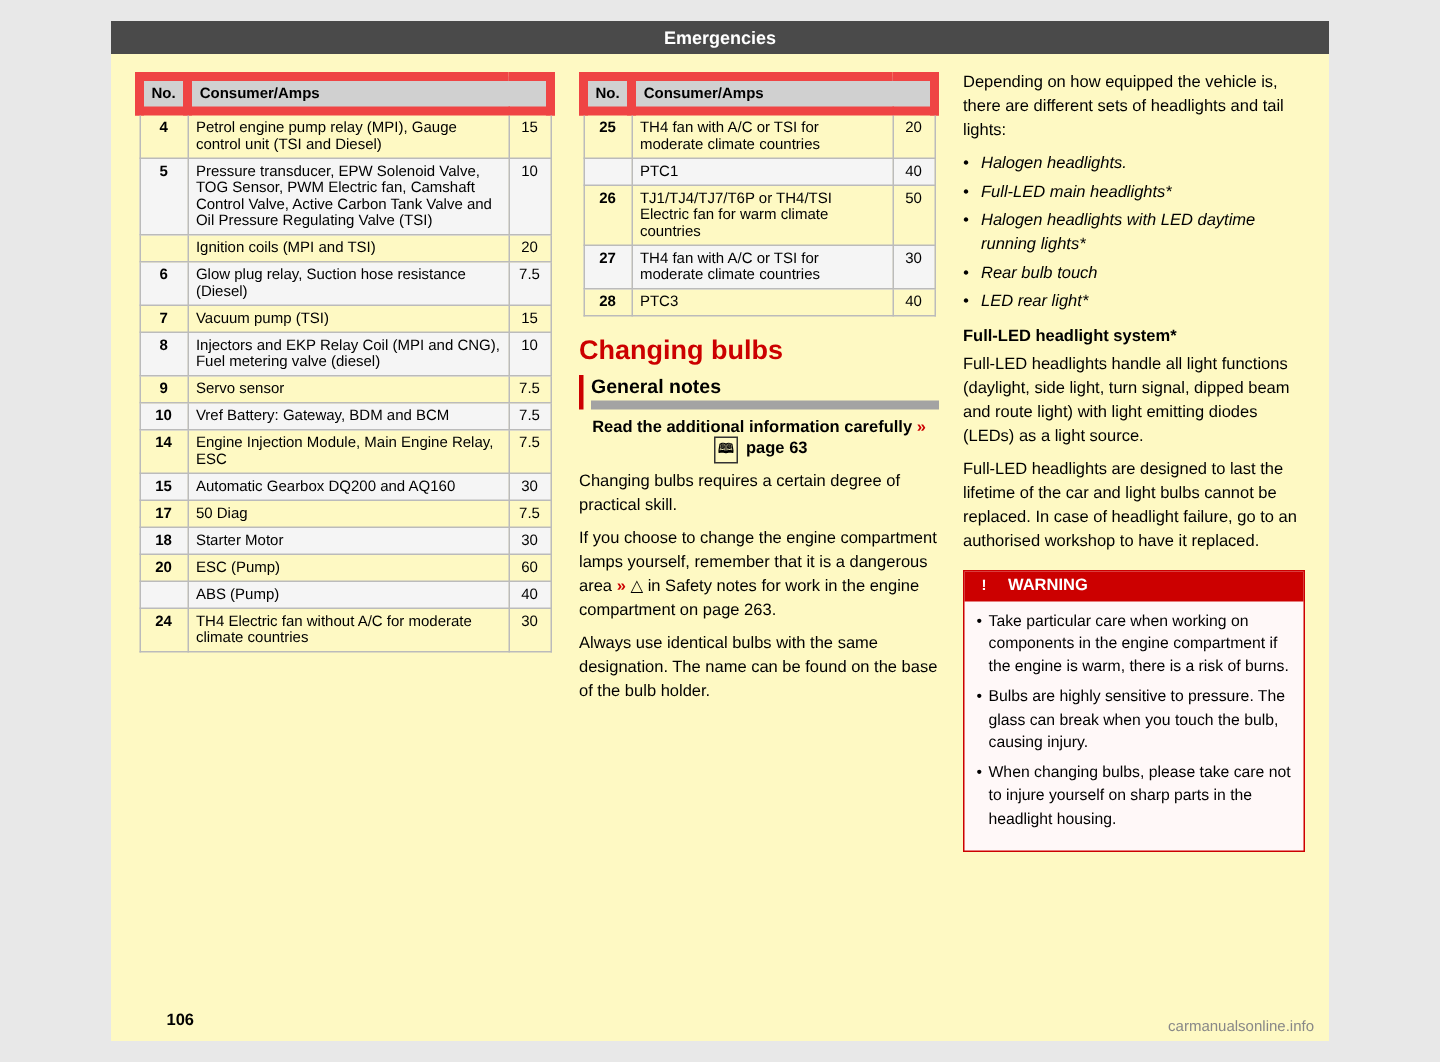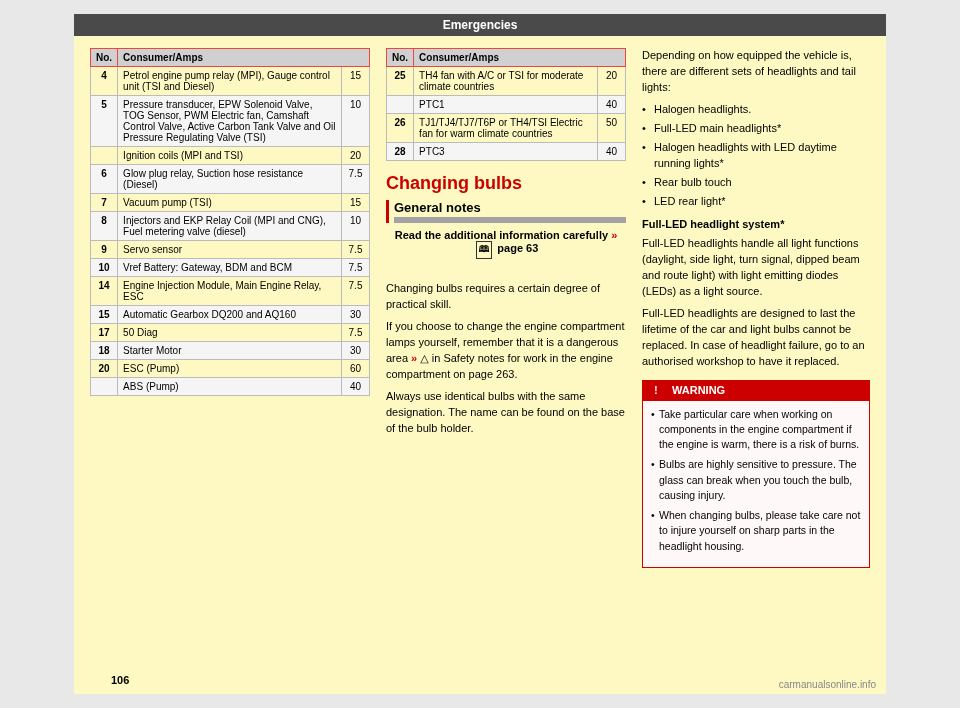--- a/index.html
+++ b/index.html
@@ -45,21 +45,21 @@
       font-size: 11px;
       line-height: 1.45;
     }
     table {
       width: 100%;
       border-collapse: collapse;
       font-size: 10px;
     }
     table th {
       background: #d0d0d0;
-      border: 1px solid #ef4444;
+      border: 6px solid #ef4444;
       padding: 3px 5px;
       text-align: left;
       font-weight: bold;
     }
     table td {
       border: 1px solid #bbb;
       padding: 3px 5px;
       vertical-align: top;
     }
     table tr:nth-child(even) td {
@@ -132,20 +132,21 @@
       position: relative;
     }
     .warning-item::before {
       content: "•";
       position: absolute;
       left: 0;
     }
     .bullet-list {
       list-style: none;
       margin: 6px 0;
+      font-style: italic;
     }
     .bullet-list li {
       padding-left: 12px;
       position: relative;
       margin-bottom: 3px;
     }
     .bullet-list li::before {
       content: "•";
       position: absolute;
       left: 0;
@@ -269,20 +270,25 @@
             <tr>
               <td class="td-num">20</td>
               <td>ESC (Pump)</td>
               <td class="td-amp">60</td>
             </tr>
             <tr>
               <td class="td-num"></td>
               <td>ABS (Pump)</td>
               <td class="td-amp">40</td>
             </tr>
+            <tr>
+              <td class="td-num">24</td>
+              <td>TH4 Electric fan without A/C for moderate climate countries</td>
+              <td class="td-amp">30</td>
+            </tr>
           </tbody>
       </table>
     </div>
 
     <div class="middle-col">
       <table>
         <thead>
           <tr>
             <th>No.</th>
             <th colspan="2">Consumer/Amps</th>
@@ -296,41 +302,46 @@
             </tr>
             <tr>
               <td class="td-num"></td>
               <td>PTC1</td>
               <td class="td-amp">40</td>
             </tr>
             <tr>
               <td class="td-num">26</td>
               <td>TJ1/TJ4/TJ7/T6P or TH4/TSI Electric fan for warm climate countries</td>
               <td class="td-amp">50</td>
+            </tr>
+            <tr>
+              <td class="td-num">27</td>
+              <td>TH4 fan with A/C or TSI for moderate climate countries</td>
+              <td class="td-amp">30</td>
             </tr>
             <tr>
               <td class="td-num">28</td>
               <td>PTC3</td>
               <td class="td-amp">40</td>
             </tr>
           </tbody>
       </table>
 
       <div style="margin-top:12px;">
         <div class="section-title">Changing bulbs</div>
         <div class="subsec-wrapper">
           <div style="position:absolute;left:0;top:0;bottom:0;width:3px;background:#c00;"></div>
           <div class="subsection-title">General notes</div>
         </div>
         <p class="bold-text">
           <span>Read the additional information carefully</span>
           <span> <span class="red-arrow">»</span> <span class="book-icon">🕮</span> </span>
           <span>page 63</span>
         </p>
-        <p style="margin-top:22px;line-height:1.45;">Changing bulbs requires a certain degree of practical skill.</p>
+        <p style="margin-top:5px;line-height:1.45;">Changing bulbs requires a certain degree of practical skill.</p>
         <p style="margin-top:6px;line-height:1.45;">
           <span>If you choose to change the engine compartment lamps yourself, remember that it is a dangerous area</span>
           <span class="red-arrow"> »</span>
           <span> △ </span>
           <span>in Safety notes for work in the engine compartment on page 263.</span>
         </p>
         <p style="margin-top:6px;line-height:1.45;">Always use identical bulbs with the same designation. The name can be found on the base of the bulb holder.</p>
       </div>
     </div>
 

